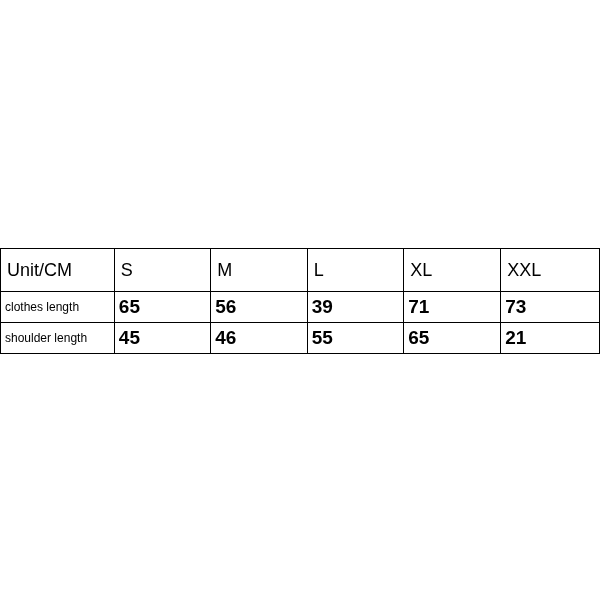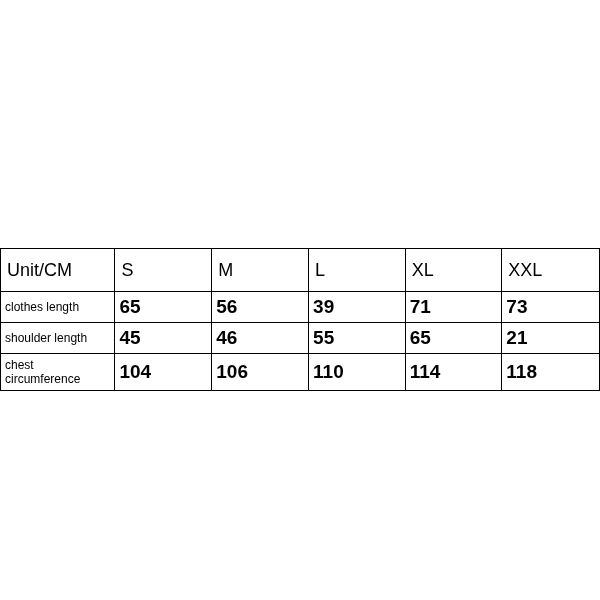--- a/index.html
+++ b/index.html
@@ -89,24 +89,16 @@
       <td>73</td>
     </tr>
     <tr>
       <th>shoulder length</th>
       <td>45</td>
       <td>46</td>
       <td>55</td>
       <td>65</td>
       <td>21</td>
     </tr>
-    <tr class="tall">
-      <th>chest circumference</th>
-      <td>104</td>
-      <td>106</td>
-      <td>110</td>
-      <td>114</td>
-      <td>118</td>
-    </tr>
   </tbody>
 </table>
 
 </div>
 
 </body></html>

